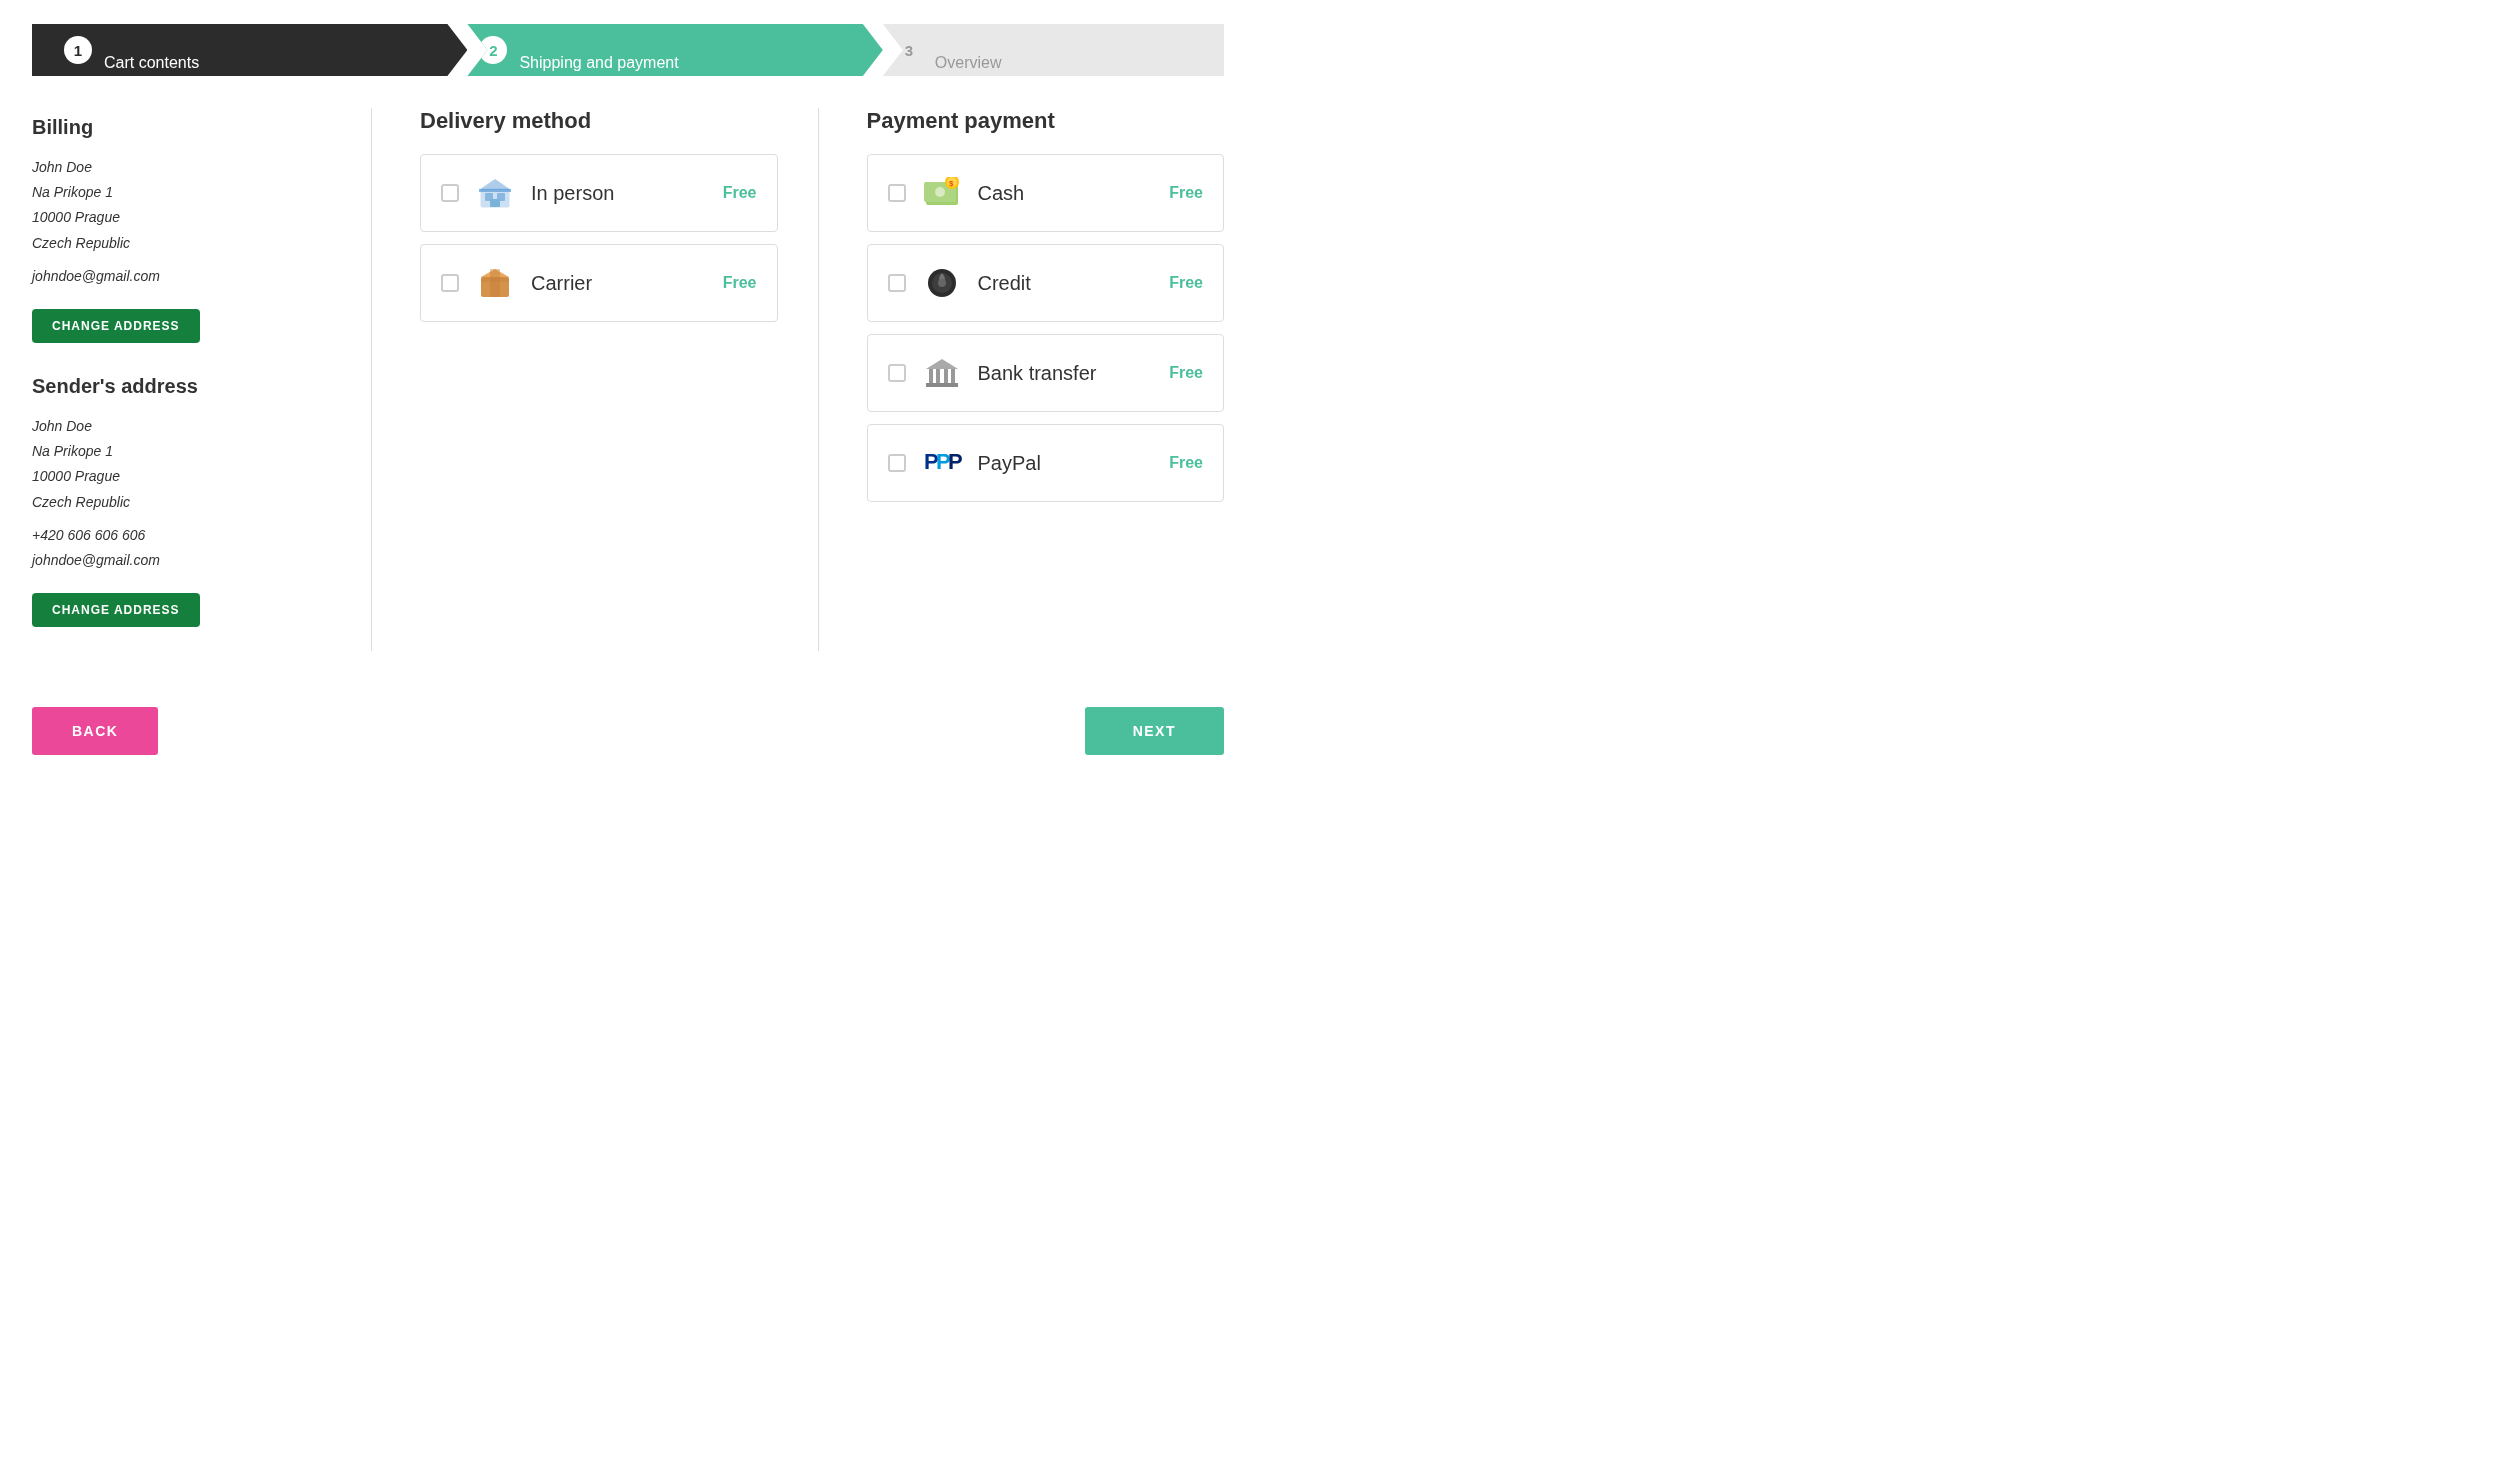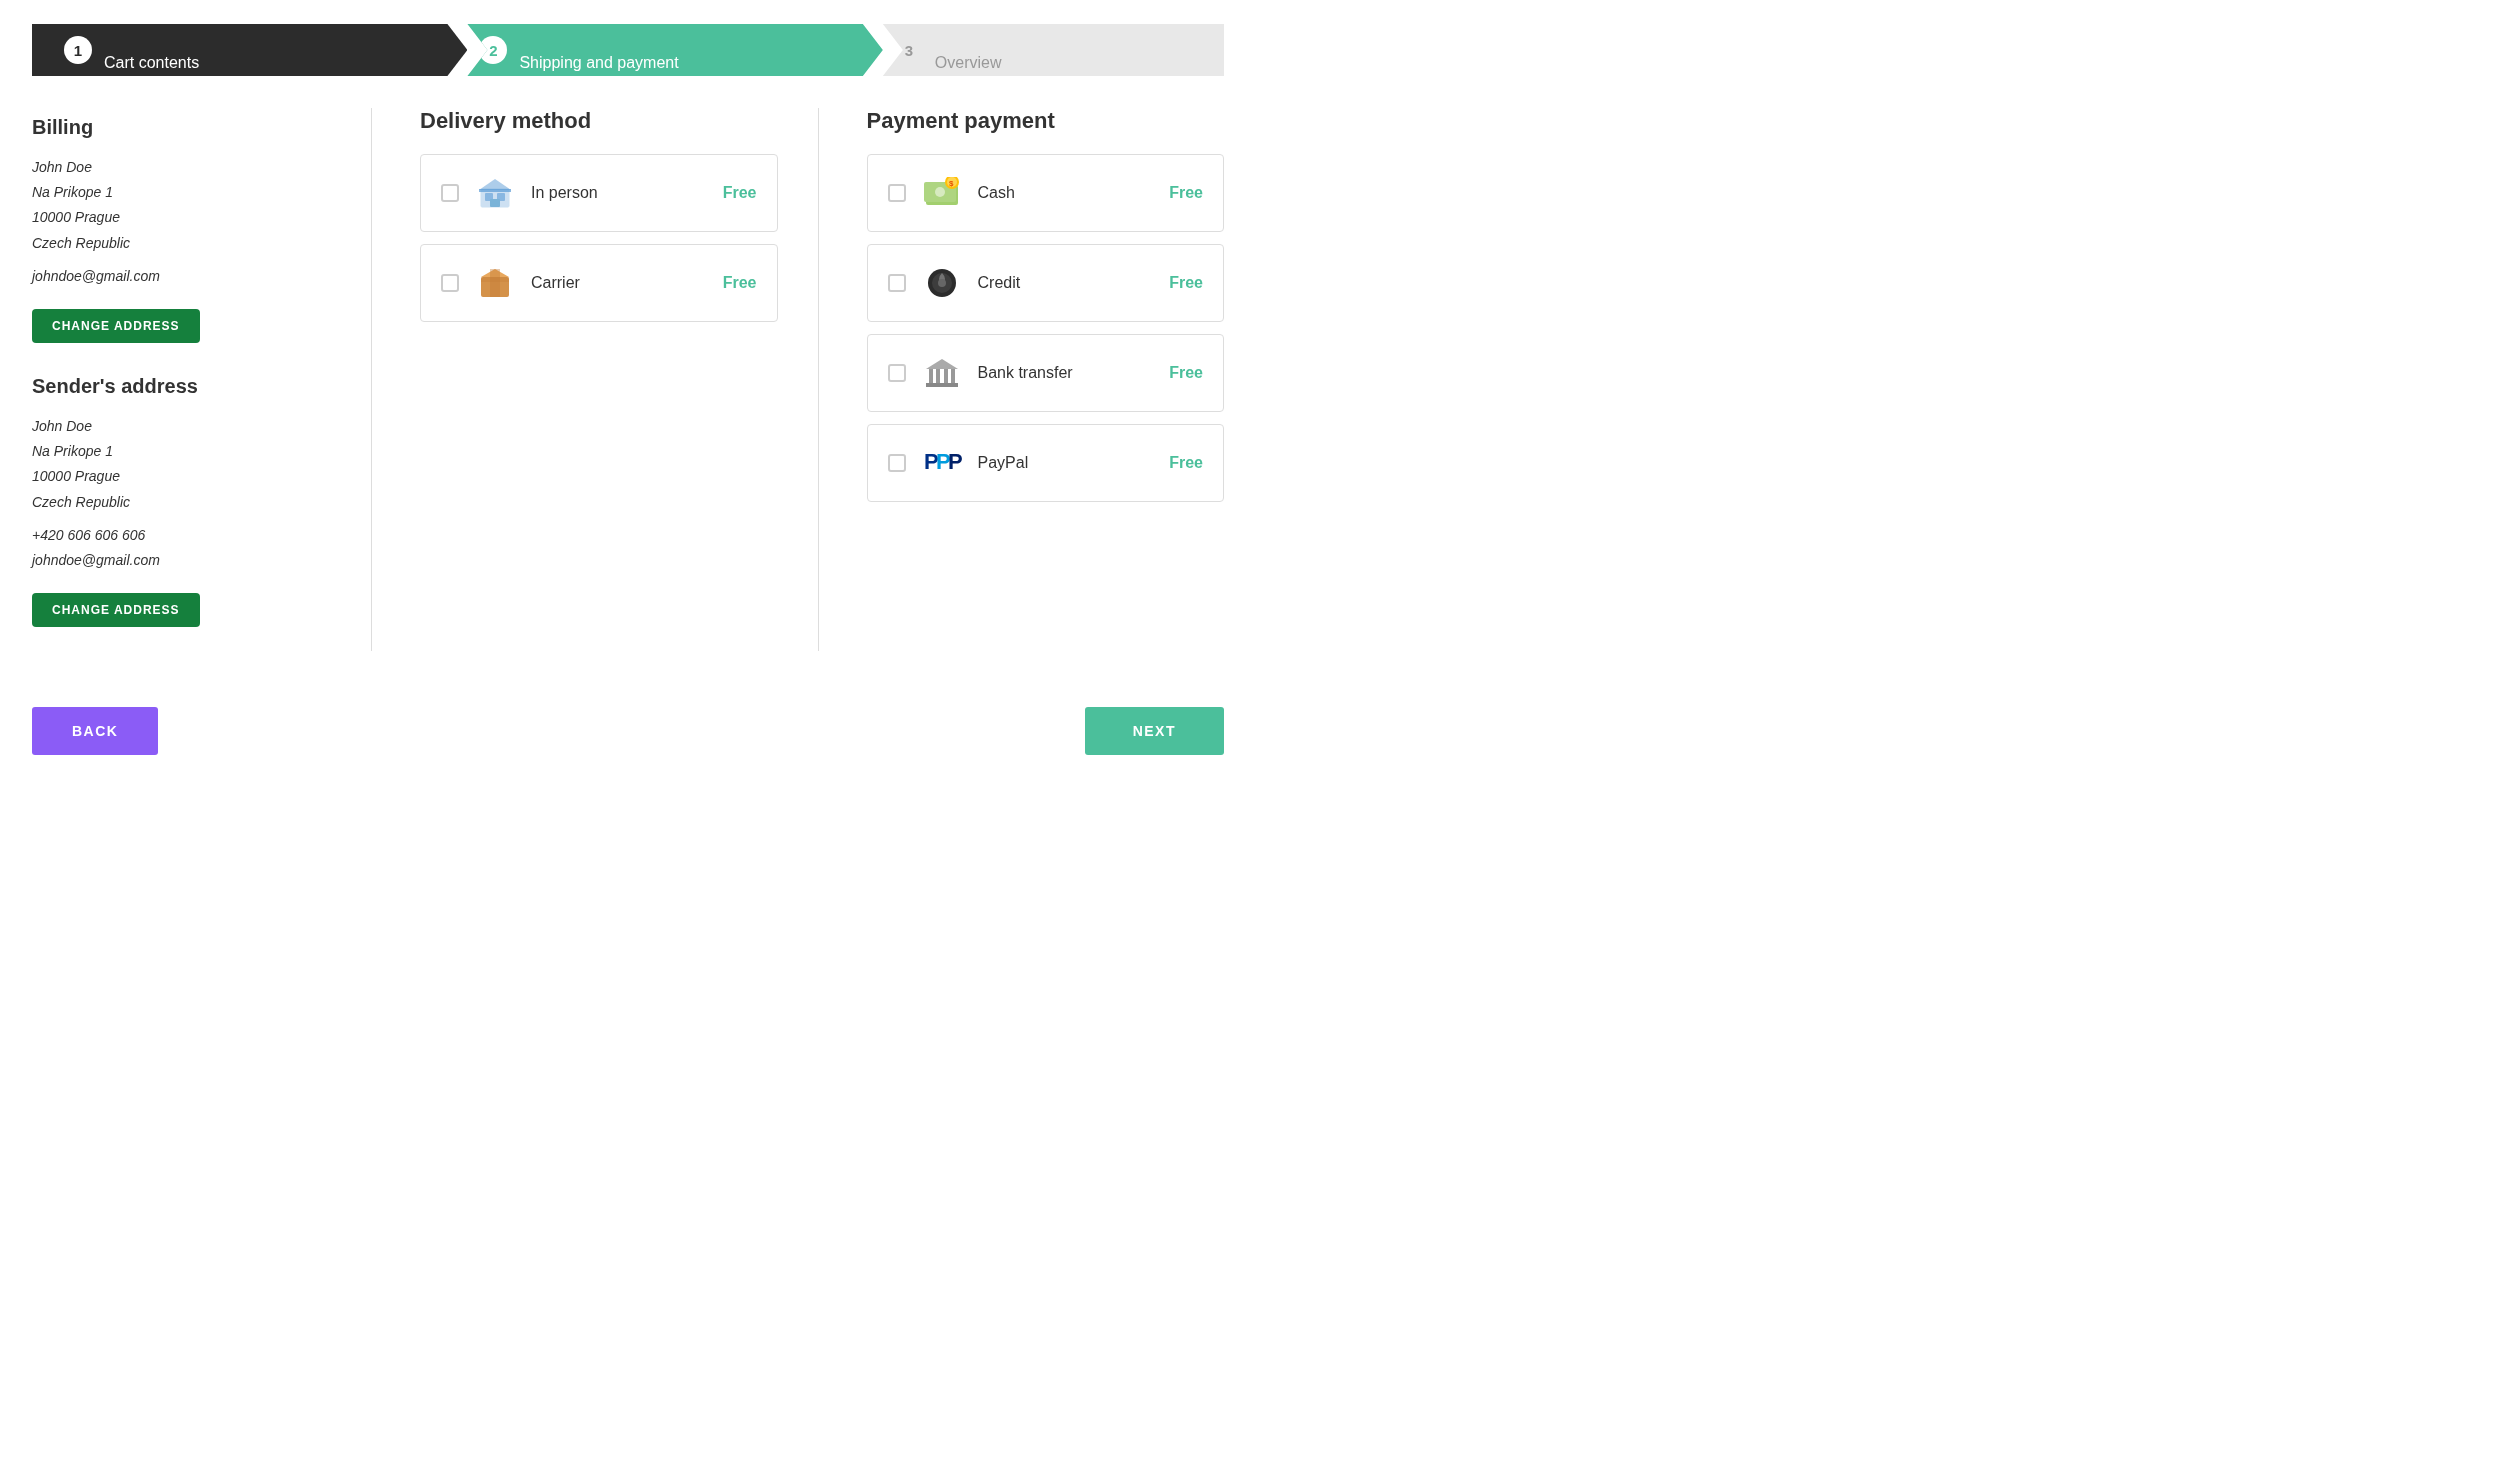--- a/index.html
+++ b/index.html
@@ -76,30 +76,30 @@
       width: 18px;
       height: 18px;
       border: 2px solid #ccc;
       border-radius: 3px;
       flex-shrink: 0;
       cursor: pointer;
     }
 
     .option-icon { width: 40px; height: 40px; display: flex; align-items: center; justify-content: center; flex-shrink: 0; }
 
-    .option-name { flex: 1; font-size: 16px; font-weight: 500; }
+    .option-name { flex: 1; font-size: 20px; font-weight: 500; }
     .option-price { font-size: 16px; font-weight: 600; color: #4bbf9b; }
 
     
     .right-panel { flex: 1; padding-left: 40px; }
 
     
     .bottom-bar { display: flex; justify-content: space-between; margin-top: 40px; padding-top: 16px; }
     .back-btn {
-      background: #8b5cf6;
+      background: #ec4899;
       color: #fff;
       border: none;
       padding: 16px 40px;
       font-size: 14px;
       font-weight: 700;
       letter-spacing: 1.5px;
       cursor: pointer;
       border-radius: 3px;
       text-transform: uppercase;
     }

